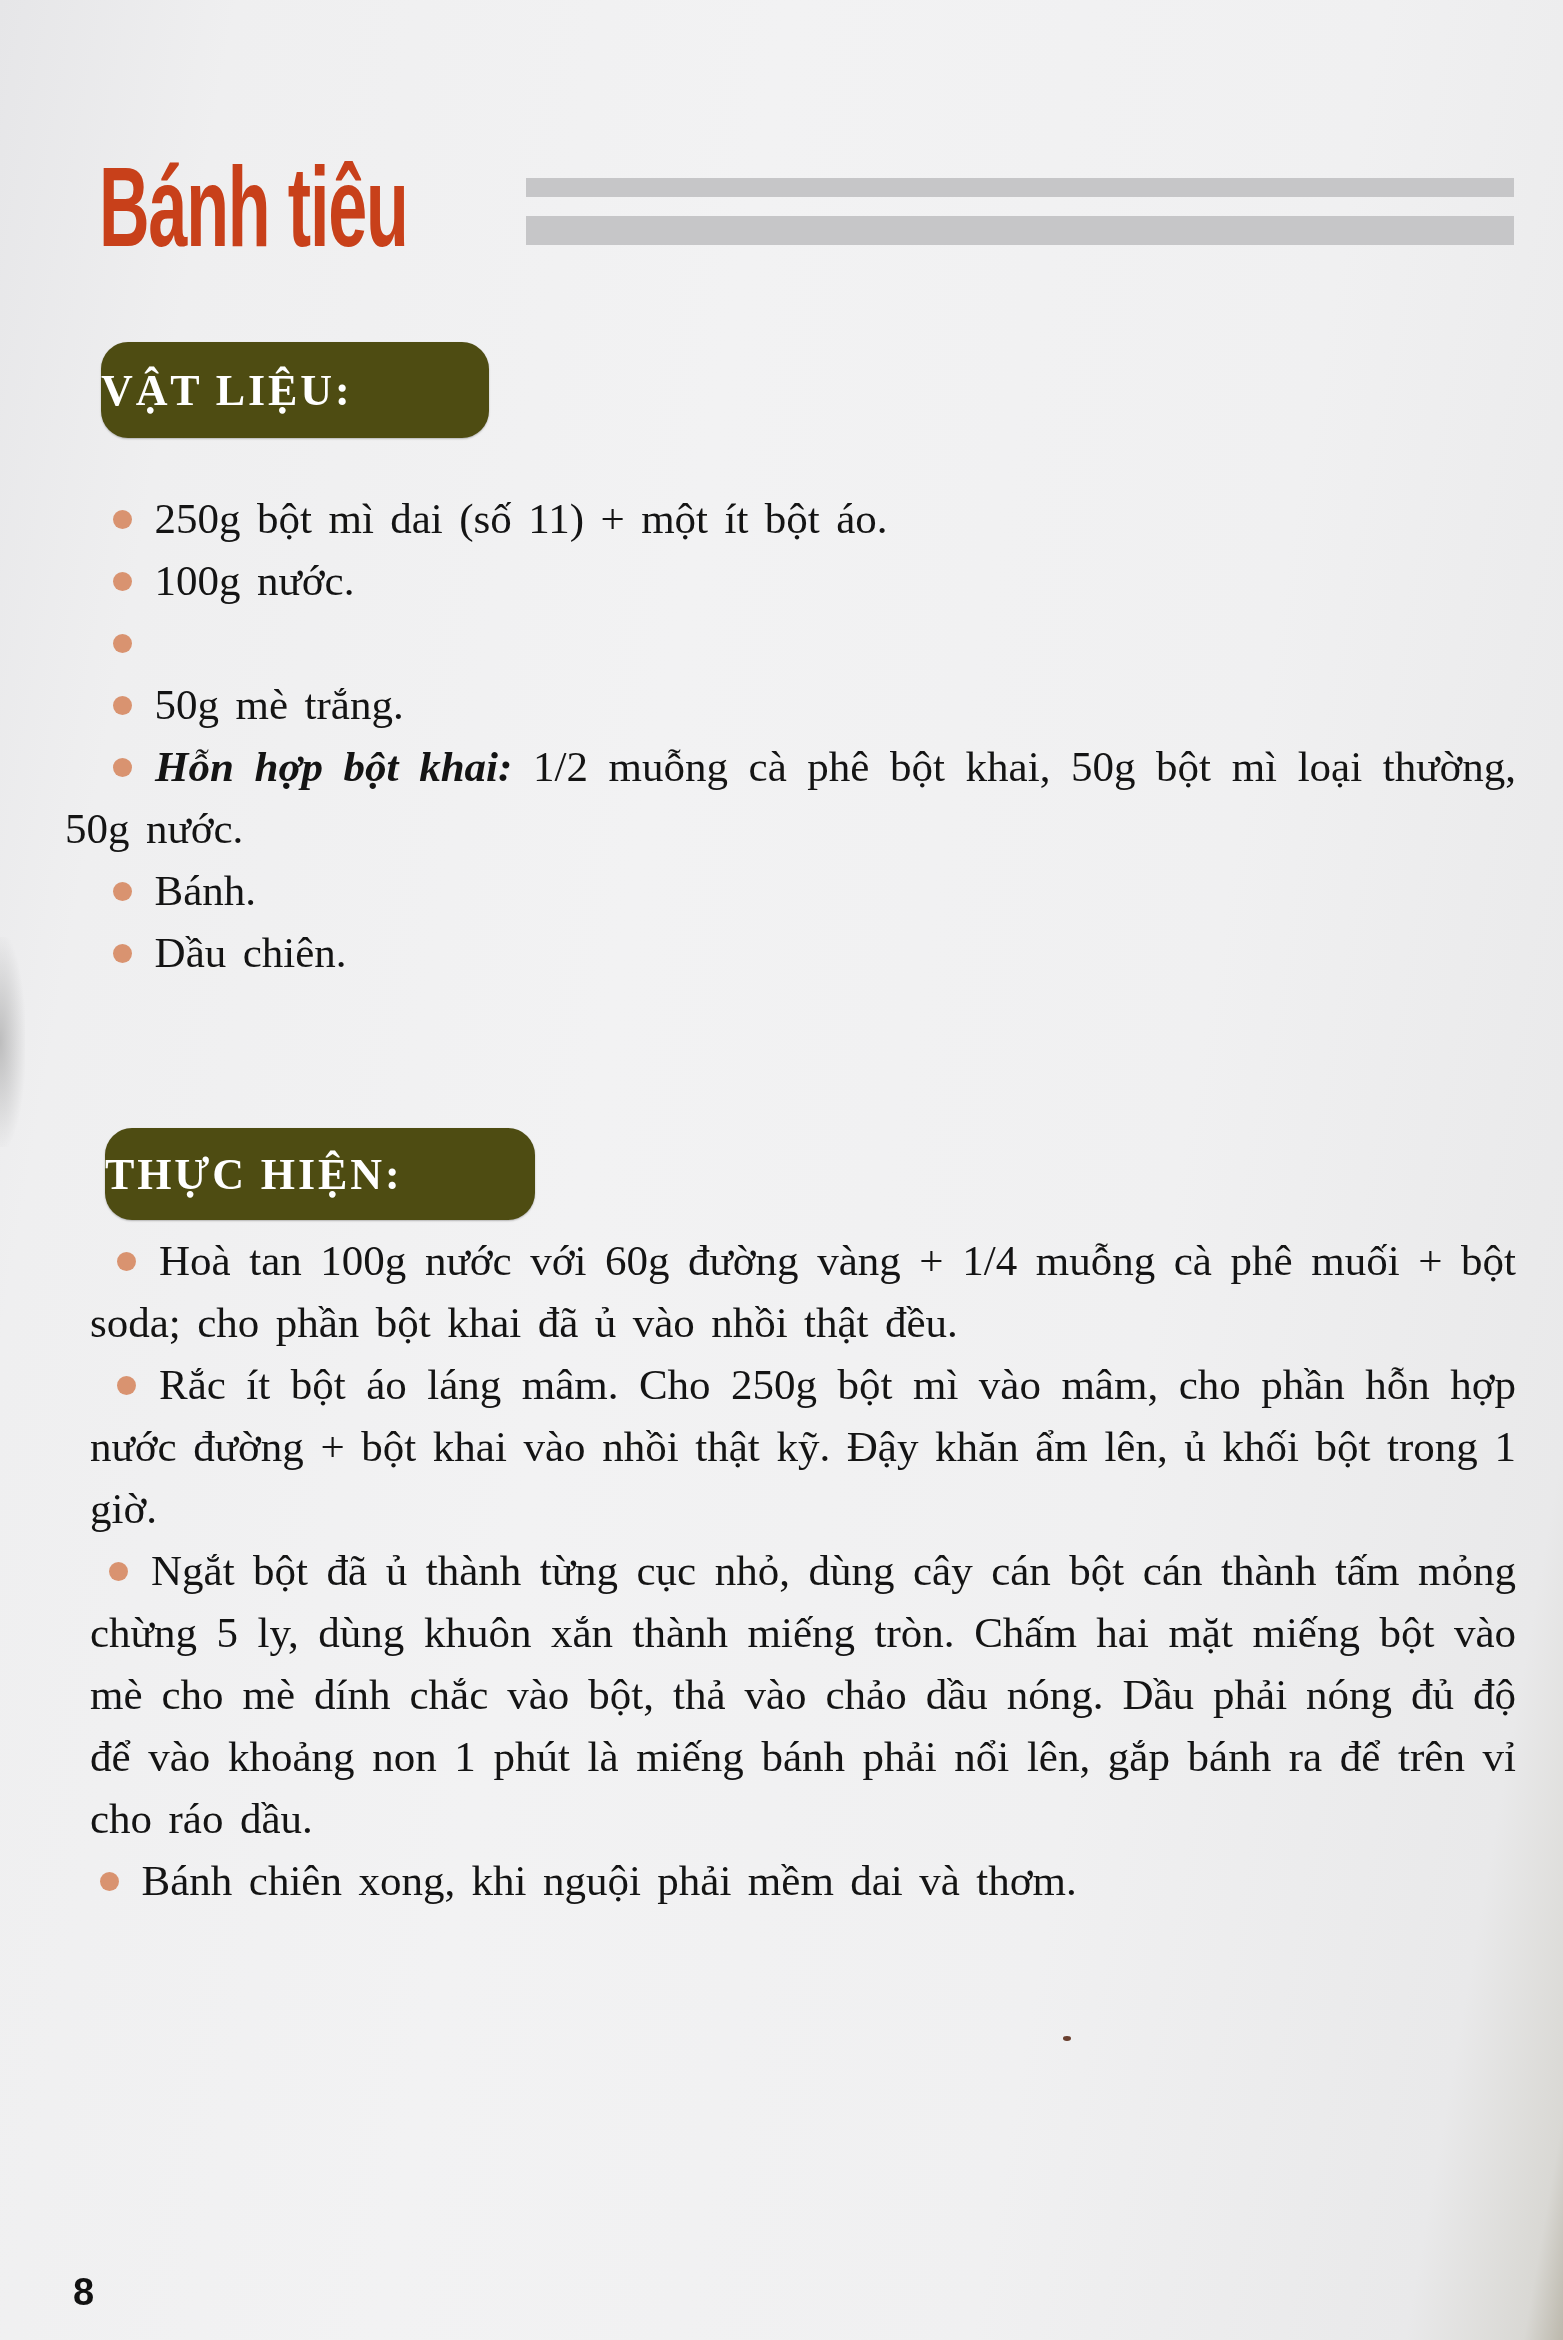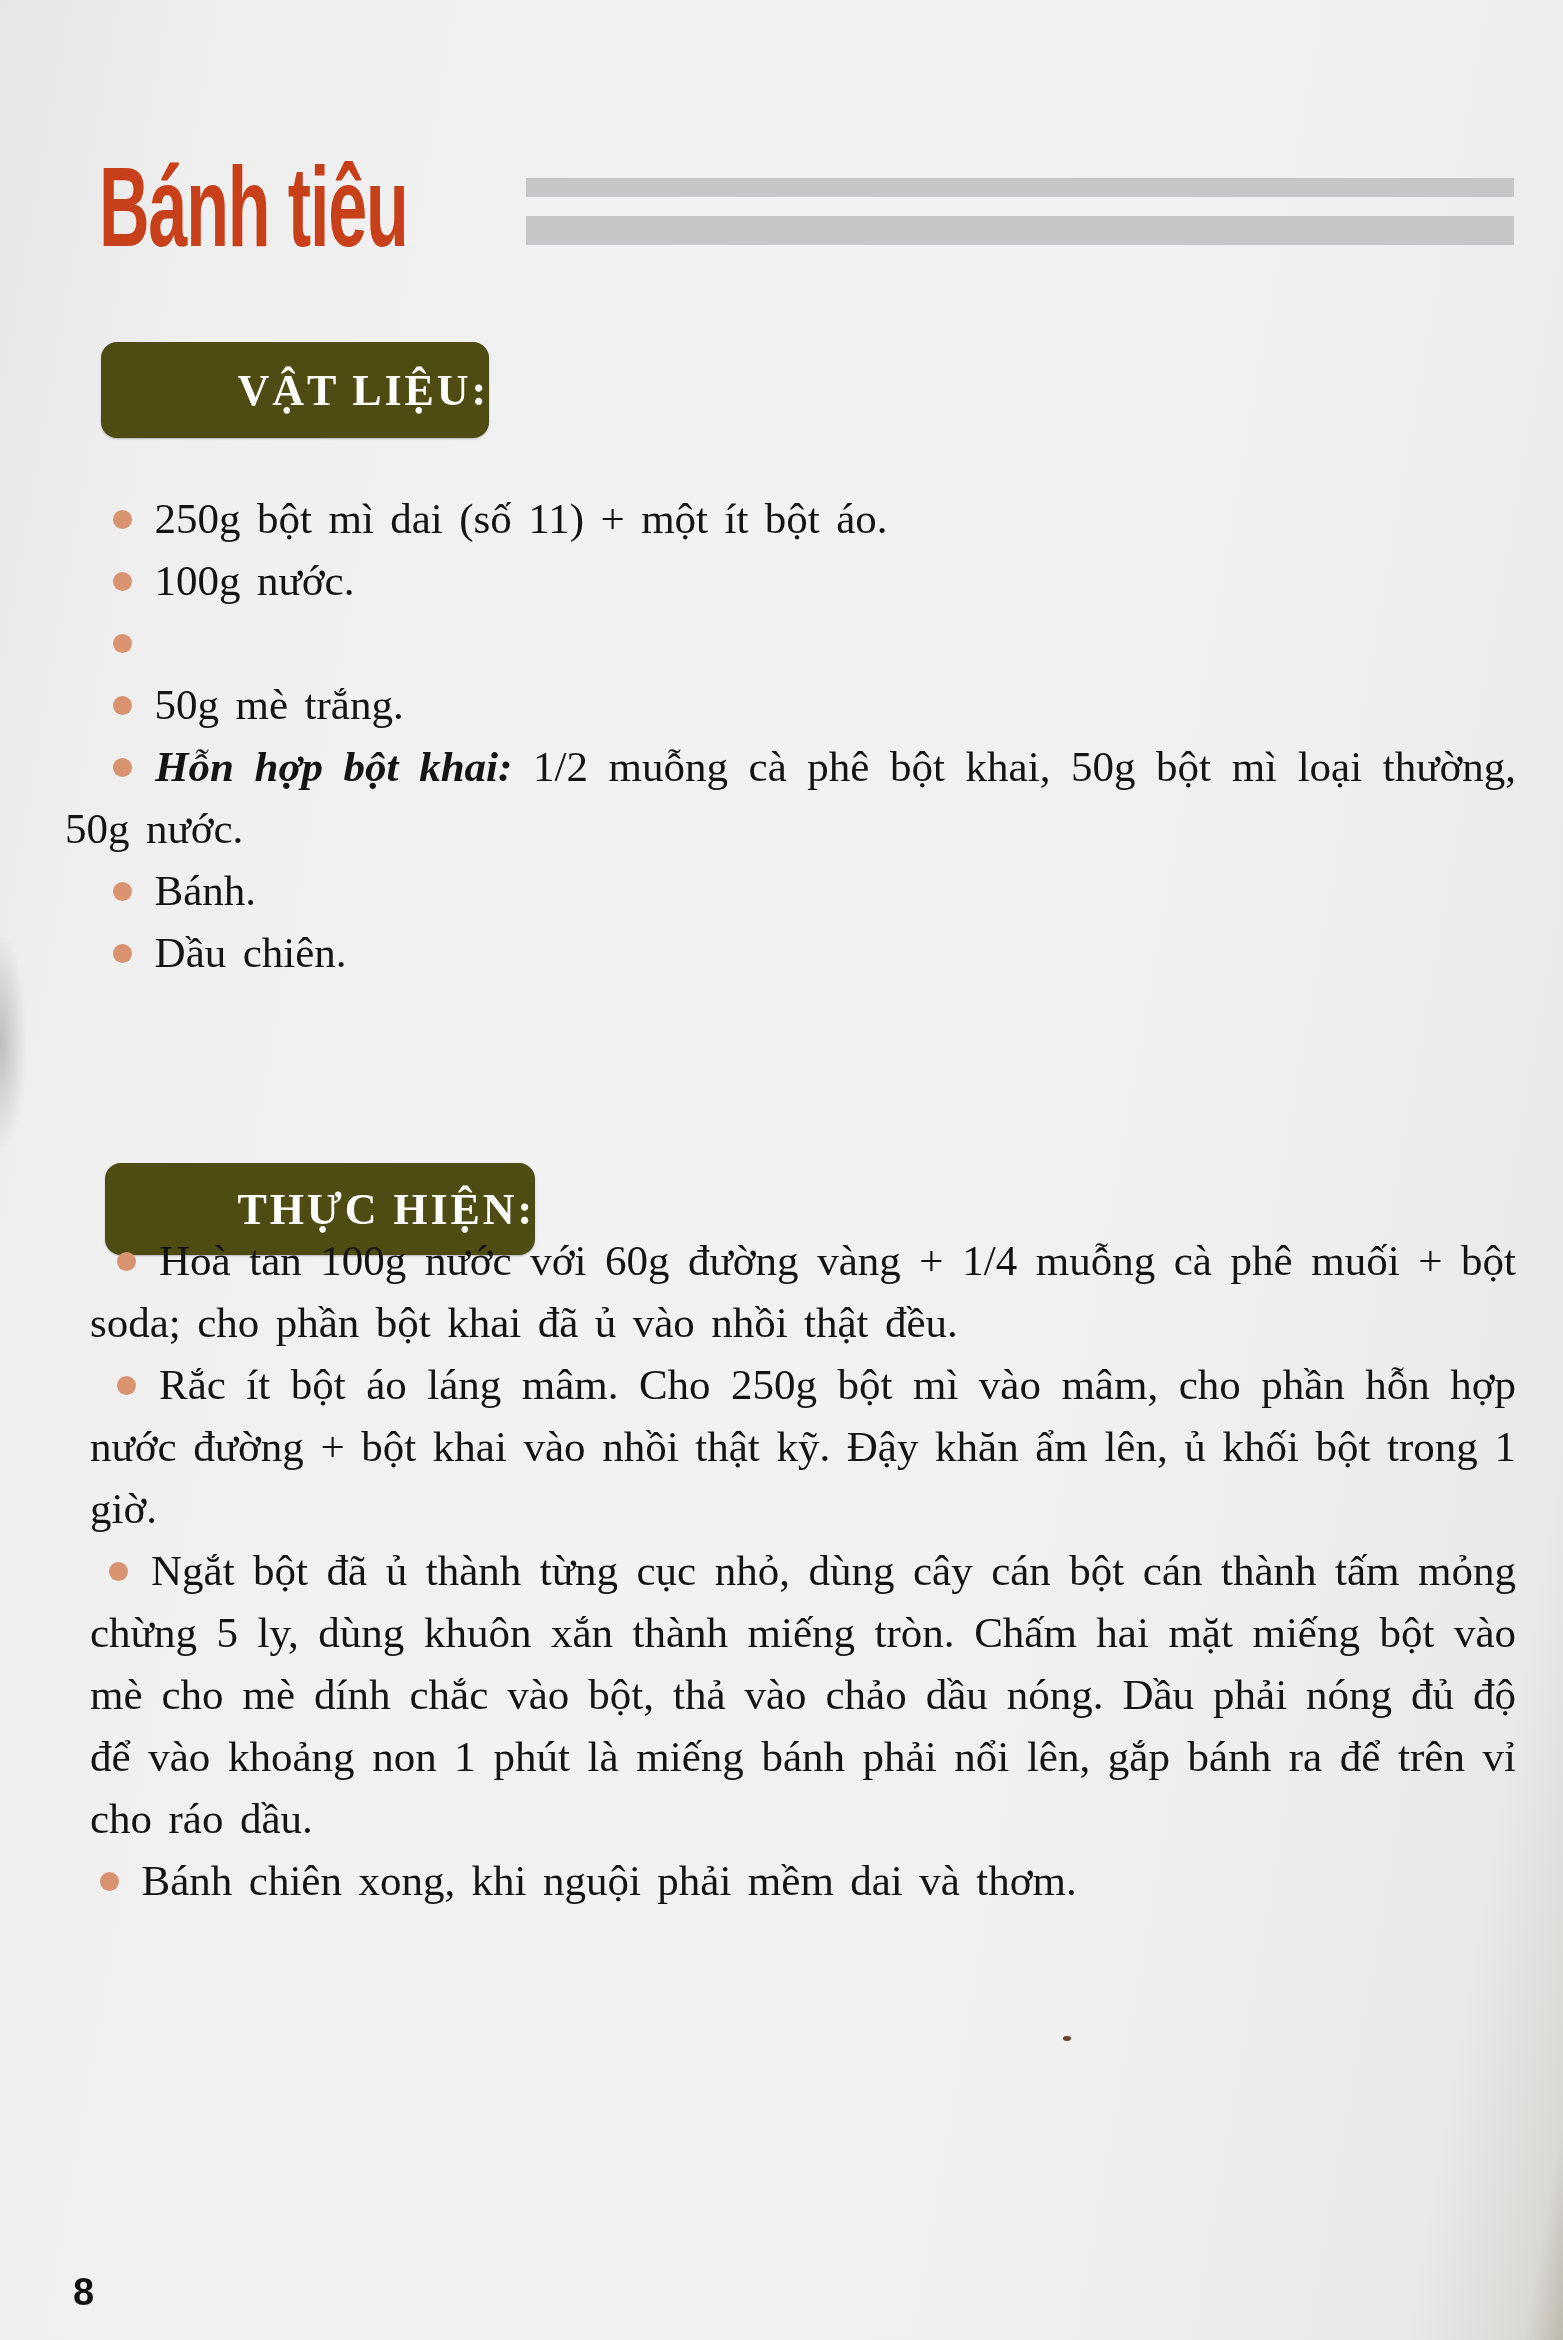--- a/index.html
+++ b/index.html
@@ -44,33 +44,33 @@
     width: 988px;
     height: 21px;
     background: #c6c6c8;
   }
   .rule-1 { top: 178px; height: 19px; }
   .rule-2 { top: 216px; height: 29px; }
 
   .section-badge {
     position: absolute;
     background: #4e4c12;
-    border-radius: 16px;
+    border-radius: 27px;
     color: #ffffff;
     font-family: "Liberation Serif", serif;
     font-weight: bold;
     font-size: 44px;
     letter-spacing: 2.9px;
     display: flex;
     align-items: center;
-    justify-content: flex-end;
+    justify-content: flex-start;
     box-shadow: 0 1px 1.9px rgba(0,0,0,0.25);
   }
   .badge-materials { left: 101px; top: 342px; width: 388px; height: 96px; }
-  .badge-steps { left: 105px; top: 1163px; width: 430px; height: 92px; }
+  .badge-steps { left: 105px; top: 1128px; width: 430px; height: 92px; }
 
   .list {
     position: absolute;
     margin: 0;
     padding: 0;
     list-style: none;
     font-family: "Liberation Serif", serif;
     font-size: 43px;
     line-height: 62px;
     color: #141414;

